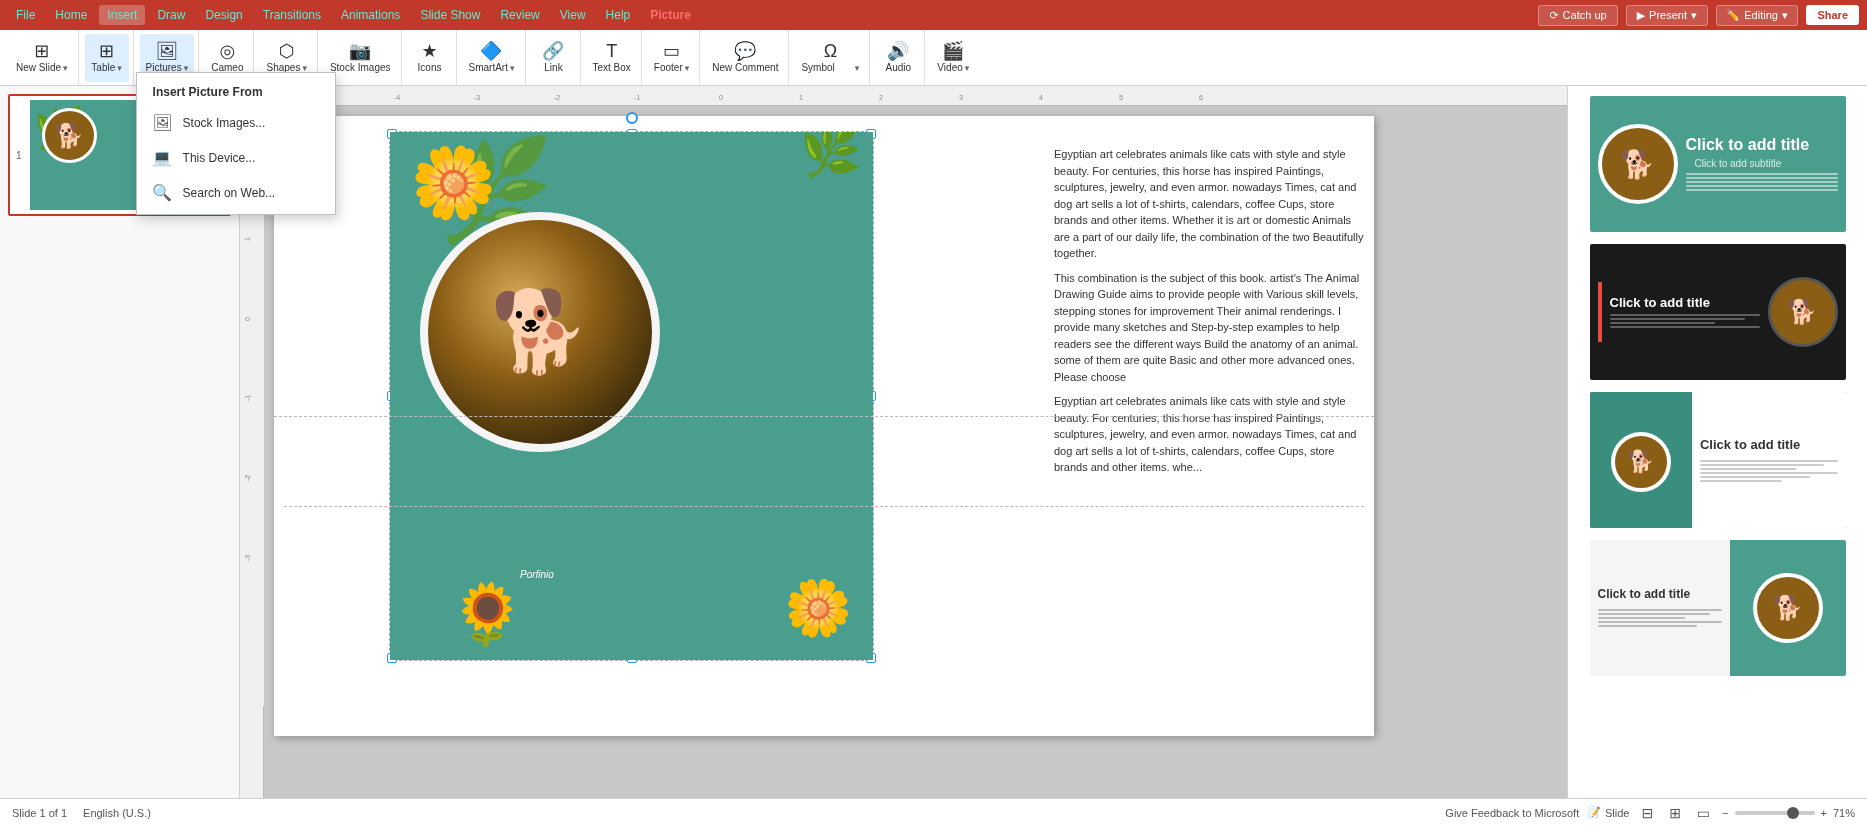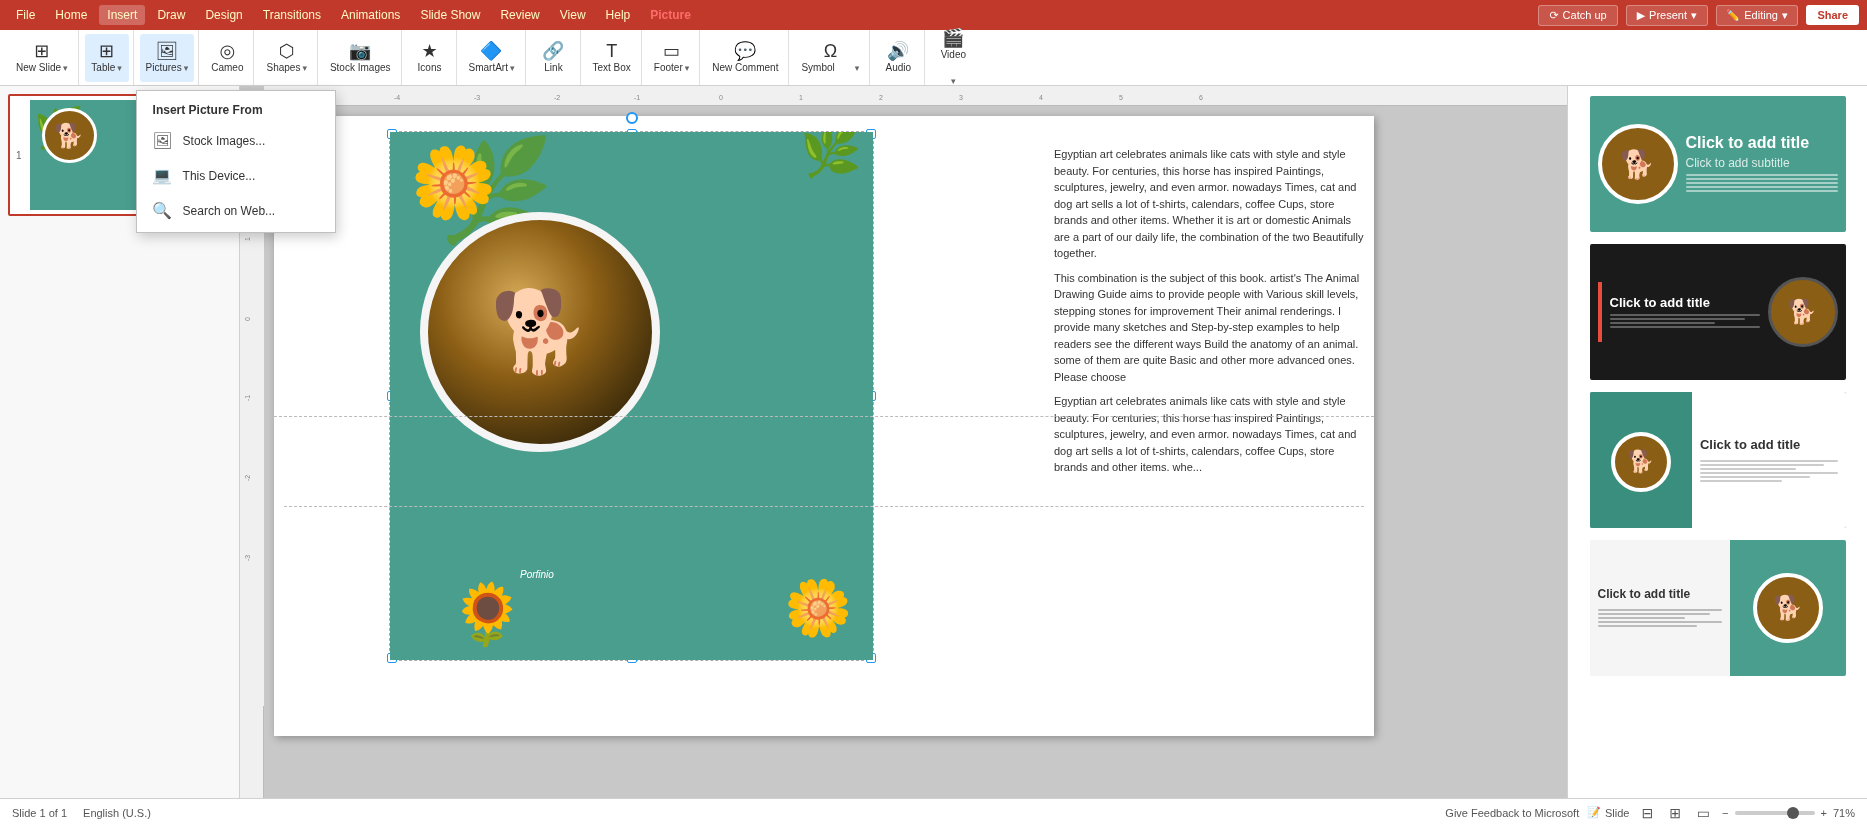--- a/index.html
+++ b/index.html
@@ -9,21 +9,21 @@
     .title-bar {
       height: 30px;
       background: #c0392b;
       display: flex;
       align-items: center;
       padding: 0 8px;
       color: white;
     }
     .title-bar-left { display: flex; align-items: center; gap: 16px; font-size: 12px; }
     .title-bar-menu { display: flex; gap: 4px; }
-    .title-bar-menu span { padding: 3px 8px; cursor: pointer; border-radius: 3px; font-size: 12px; color: #fef9c3; }
+    .title-bar-menu span { padding: 3px 8px; cursor: pointer; border-radius: 3px; font-size: 12px; color: #5eead4; }
     .title-bar-right { margin-left: auto; display: flex; align-items: center; gap: 8px; }
     .title-bar-btn {
       background: rgba(255,255,255,0.15);
       border: 1px solid rgba(255,255,255,0.3);
       color: white;
       padding: 3px 10px;
       border-radius: 3px;
       font-size: 11px;
       cursor: pointer;
       display: flex; align-items: center; gap: 4px;
@@ -67,21 +67,21 @@
     }
     .ribbon-btn.active { background: #ddeeff; }
     .ribbon-icon { font-size: 18px; line-height: 1; }
     .ribbon-label { font-size: 10px; white-space: nowrap; }
     .ribbon-arrow { font-size: 9px; color: #666; }
 
     
     .dropdown-container { position: relative; }
     .dropdown-menu {
       position: absolute;
-      top: 60px;
+      top: 42px;
       left: 0;
       background: white;
       border: 1px solid #c0c0c0;
       box-shadow: 2px 4px 12px rgba(0,0,0,0.2);
       z-index: 100;
       min-width: 200px;
       padding: 4px 0;
     }
     .dropdown-header {
       padding: 8px 16px 6px;
@@ -295,21 +295,21 @@
       position: relative;
       flex-shrink: 0;
     }
     .design-card-bg { width: 100%; height: 100%; }
 
     
     .dc1 { background: #4a9e8e; display: flex; align-items: center; padding: 8px; gap: 8px; }
     .dc1-img { width: 80px; height: 80px; border-radius: 50%; background: #8B5e15; border: 4px solid white; flex-shrink: 0; display: flex; align-items: center; justify-content: center; font-size: 28px; }
     .dc1-text { flex: 1; }
     .dc1-title { font-size: 16px; font-weight: 600; color: white; margin-bottom: 4px; }
-    .dc1-subtitle { font-size: 12px; color: rgba(255,255,255,0.8); }
+    .dc1-subtitle { font-size: 10px; color: rgba(255,255,255,0.8); margin-left: 9px; }
     .dc1-lines { margin-top: 4px; }
     .dc1-line { height: 2px; background: rgba(255,255,255,0.5); margin: 2px 0; border-radius: 1px; }
 
     
     .dc2 { background: #1a1a1a; display: flex; align-items: center; padding: 8px; gap: 8px; }
     .dc2-accent { width: 4px; height: 60px; background: #e74c3c; flex-shrink: 0; }
     .dc2-text { flex: 1; }
     .dc2-title { font-size: 13px; font-weight: 600; color: white; margin-bottom: 4px; }
     .dc2-lines { margin-top: 4px; }
     .dc2-line { height: 2px; background: rgba(255,255,255,0.3); margin: 2px 0; border-radius: 1px; }
@@ -525,21 +525,21 @@
   <div class="ribbon-group">
     <button class="ribbon-btn">
       <span class="ribbon-icon">🔊</span>
       <span class="ribbon-label">Audio</span>
     </button>
   </div>
 
   <div class="ribbon-group">
     <button class="ribbon-btn">
       <span class="ribbon-icon">🎬</span>
-      <div style="display:flex;align-items:center;gap:16px;flex-direction:column;">
+      <div style="display:flex;align-items:center;gap:2px;">
         <span class="ribbon-label">Video</span>
         <span class="ribbon-arrow">▾</span>
       </div>
     </button>
   </div>
 </div>
 
 <div class="main-layout">
 
   <div class="slide-panel">

